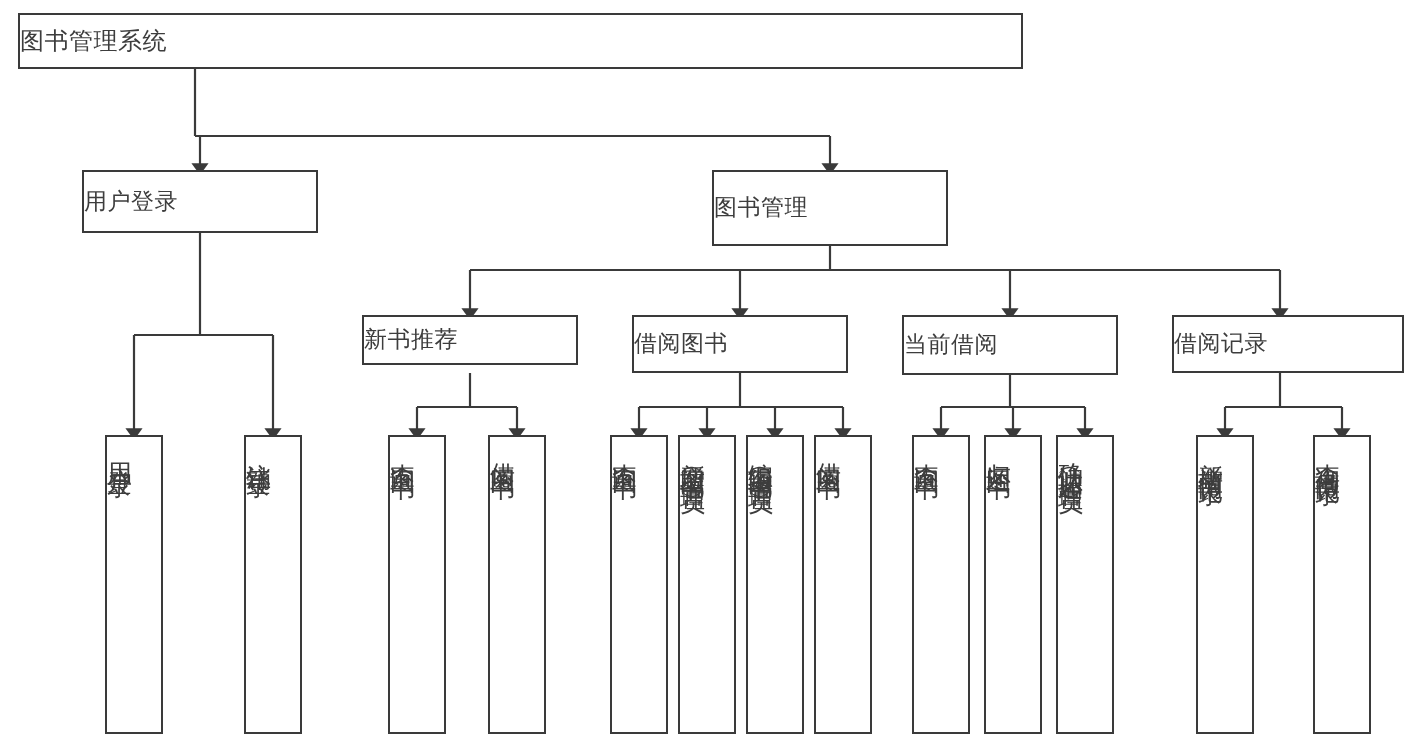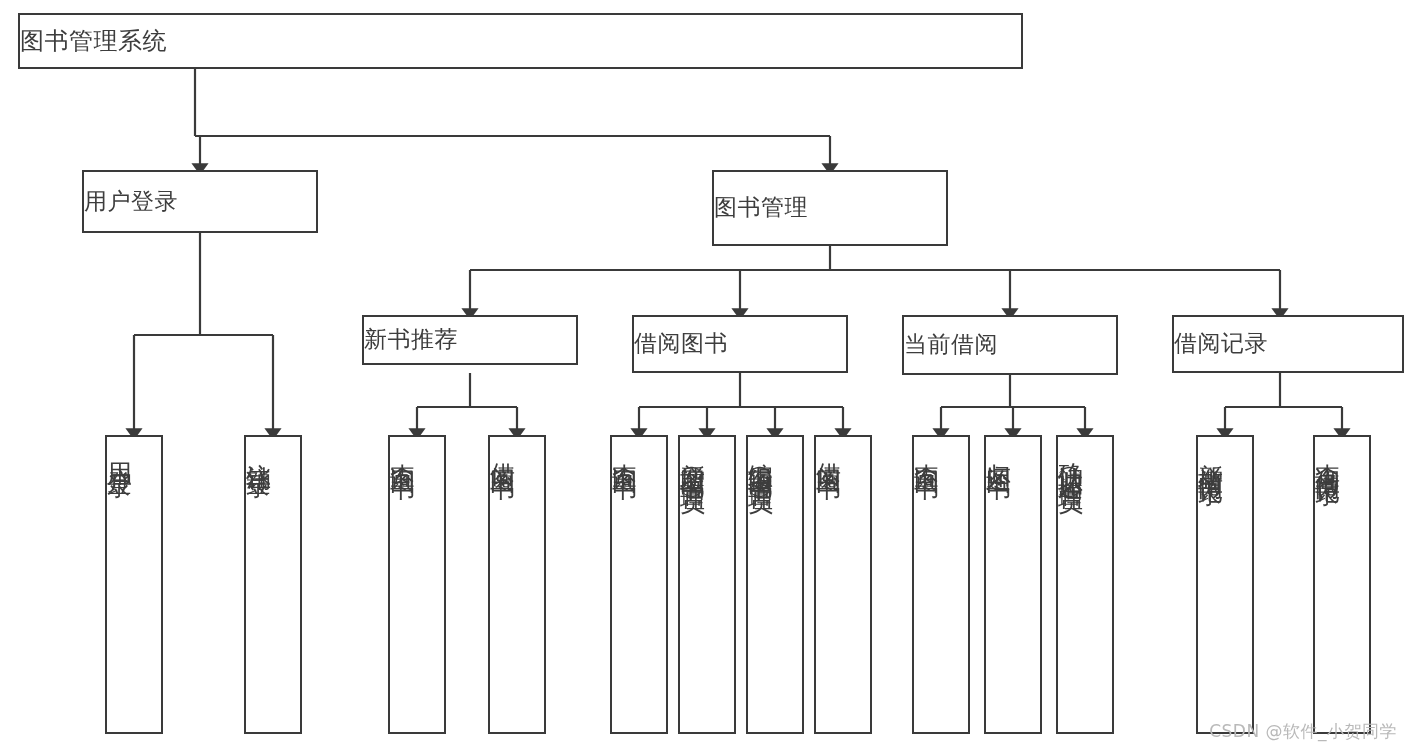--- a/index.html
+++ b/index.html
@@ -175,14 +175,13 @@
         <span class="label">确认归还（管理员）</span>
       </div>
       <div class="node vertical" style="left: 1196px; top: 435px; width: 58px; height: 299px;">
         <span class="label">新增借阅记录</span>
       </div>
       <div class="node vertical" style="left: 1313px; top: 435px; width: 58px; height: 299px;">
         <span class="label">查询借阅记录</span>
       </div>
     </div>
 
-  <div class="watermark">CSDN @软件_小贺同学</div>
 </div>
 
 </body></html>

